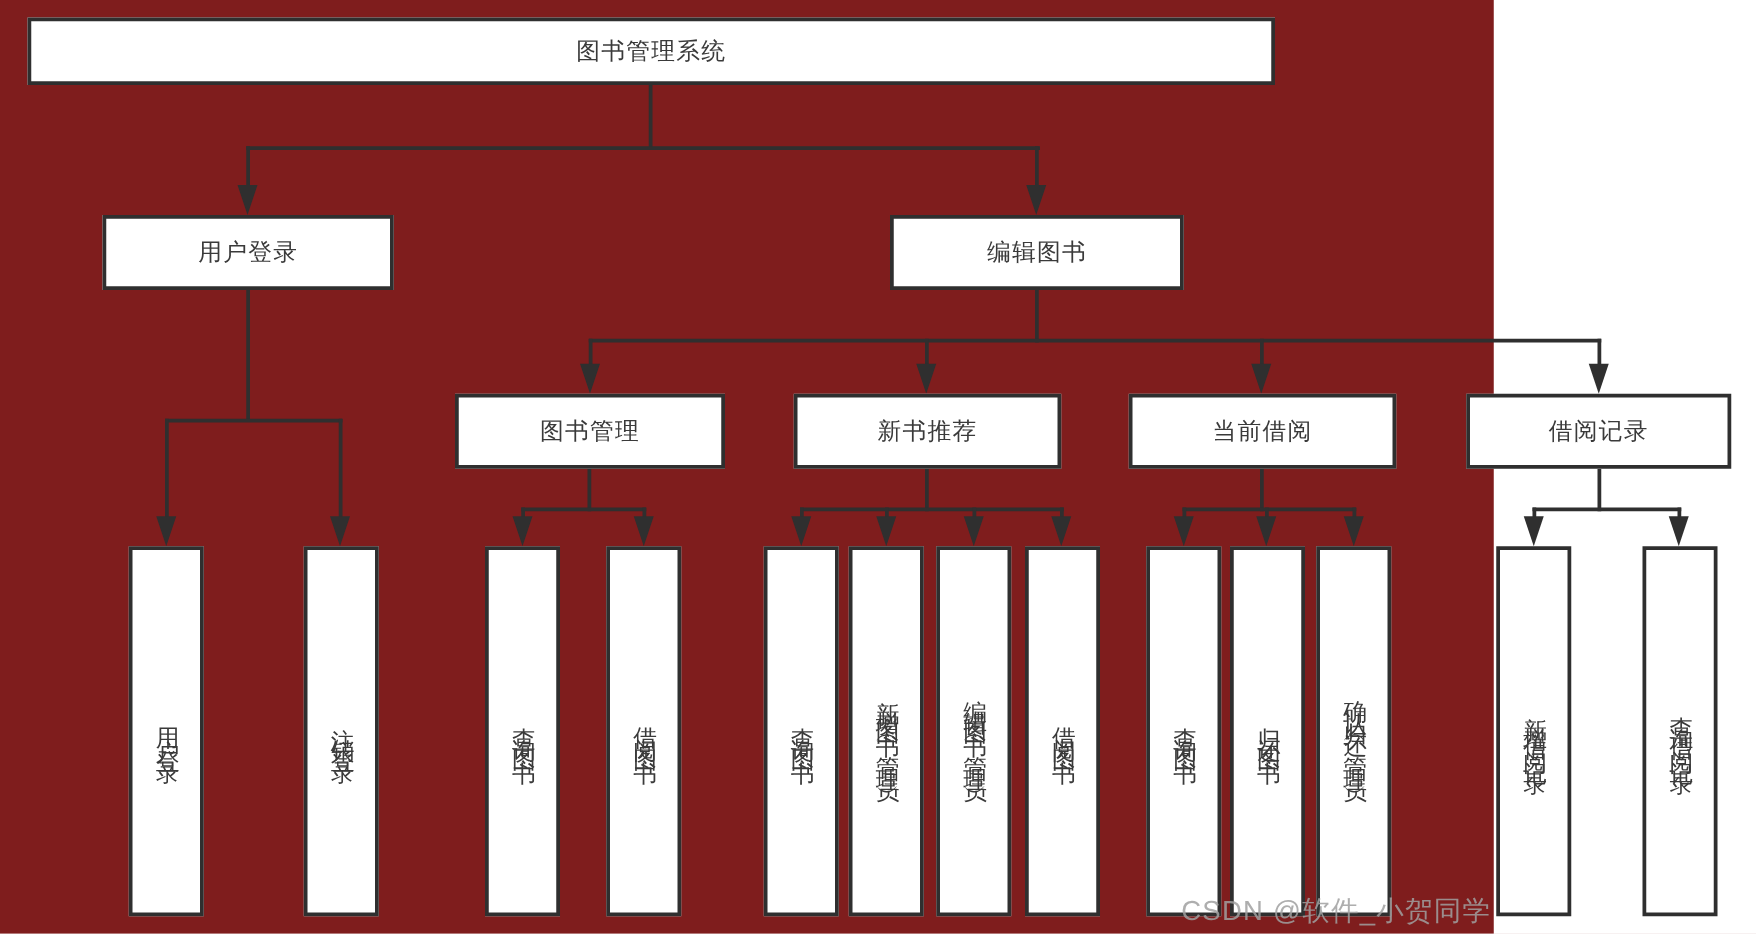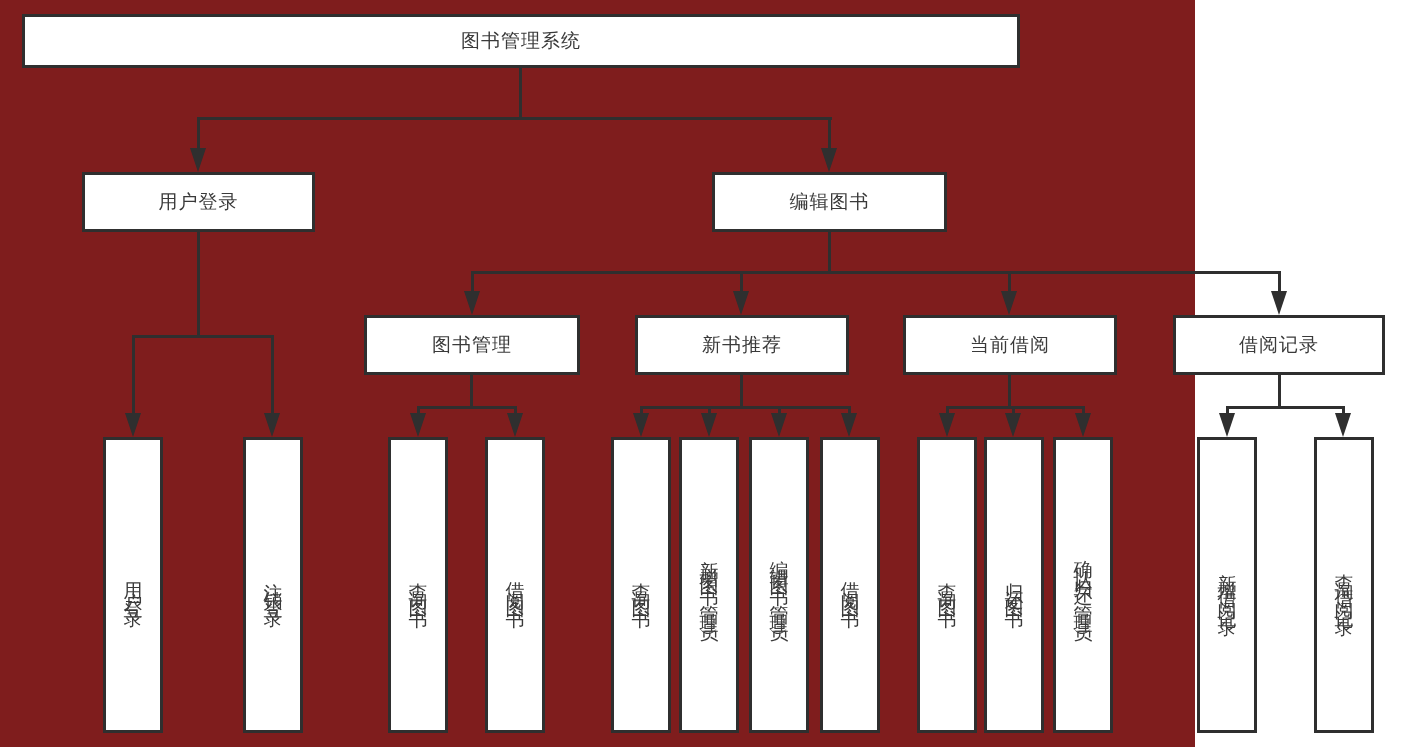--- a/index.html
+++ b/index.html
@@ -169,14 +169,15 @@
   <div class="vbox" style="left:749px">编辑图书（管理员）</div>
   <div class="vbox" style="left:820px">借阅图书</div>
 
   <div class="vbox" style="left:917px">查询图书</div>
   <div class="vbox" style="left:984px">归还图书</div>
   <div class="vbox" style="left:1053px">确认归还（管理员）</div>
 
   <div class="vbox" style="left:1197px">新增借阅记录</div>
   <div class="vbox" style="left:1314px">查询借阅记录</div>
 
+  <div class="watermark">CSDN @软件_小贺同学</div>
 
 </div>
 
 </body></html>

